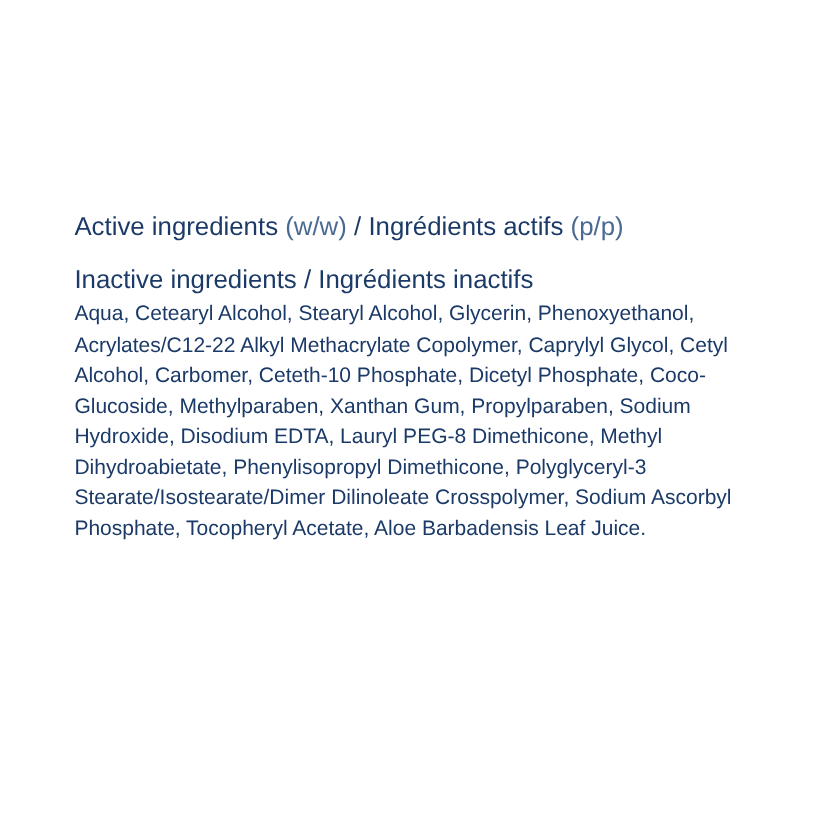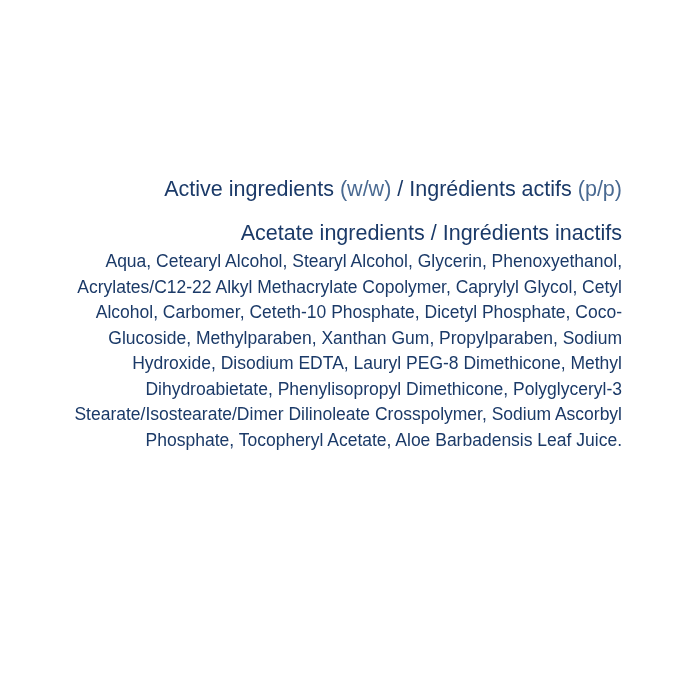--- a/index.html
+++ b/index.html
@@ -15,21 +15,20 @@
     overflow: hidden;
   }
   .label-panel {
     position: absolute;
     left: 62px;
     top: 175px;
     width: 560px;
   }
   .section {
     margin-bottom: 4px;
-    text-align: right;
   }
   .heading {
     font-size: 21.5px;
     line-height: 28px;
     color: #1b3a68;
     white-space: nowrap;
   }
   .heading .light {
     color: #4a6a92;
   }
@@ -56,20 +55,20 @@
       <span>Active ingredients</span>
       <span class="light">(w/w)</span>
       <span>/</span>
       <span>Ingrédients actifs</span>
       <span class="light">(p/p)</span>
     </div>
   </div>
 
   <div class="section">
     <div class="heading inactive-heading">
-      <span>Acetate ingredients</span>
+      <span>Inactive ingredients</span>
       <span>/</span>
       <span>Ingrédients inactifs</span>
     </div>
     <div class="body-text">Aqua, Cetearyl Alcohol, Stearyl Alcohol, Glycerin, Phenoxyethanol, Acrylates/C12-22 Alkyl Methacrylate Copolymer, Caprylyl Glycol, Cetyl Alcohol, Carbomer, Ceteth-10 Phosphate, Dicetyl Phosphate, Coco-Glucoside, Methylparaben, Xanthan Gum, Propylparaben, Sodium Hydroxide, Disodium EDTA, Lauryl PEG-8 Dimethicone, Methyl Dihydroabietate, Phenylisopropyl Dimethicone, Polyglyceryl-3 Stearate/Isostearate/Dimer Dilinoleate Crosspolymer, Sodium Ascorbyl Phosphate, Tocopheryl Acetate, Aloe Barbadensis Leaf Juice.</div>
   </div>
 
 </div>
 
 </body></html>

